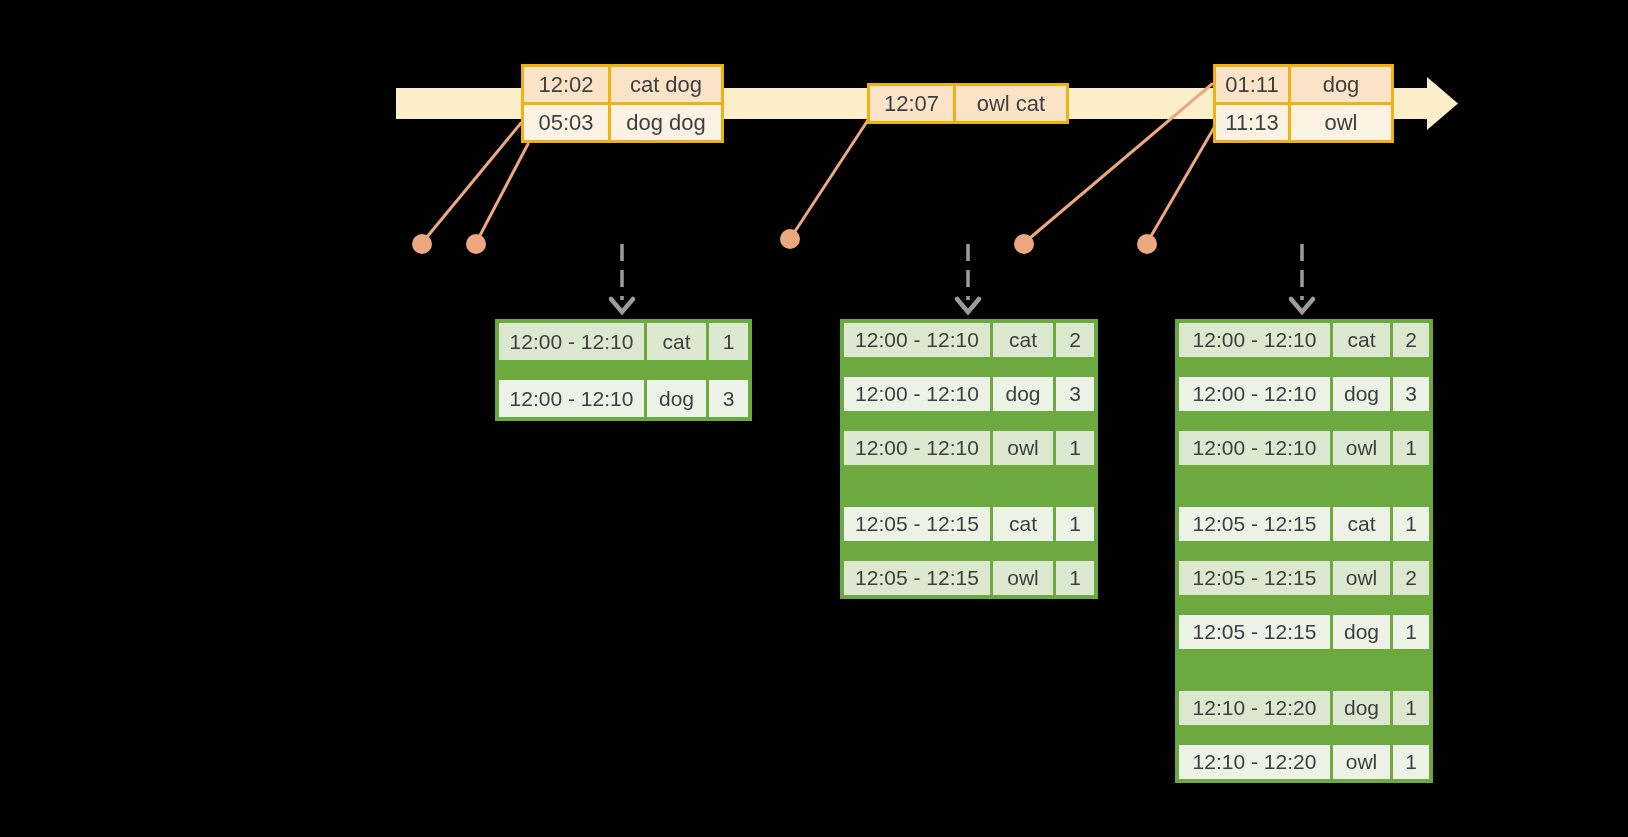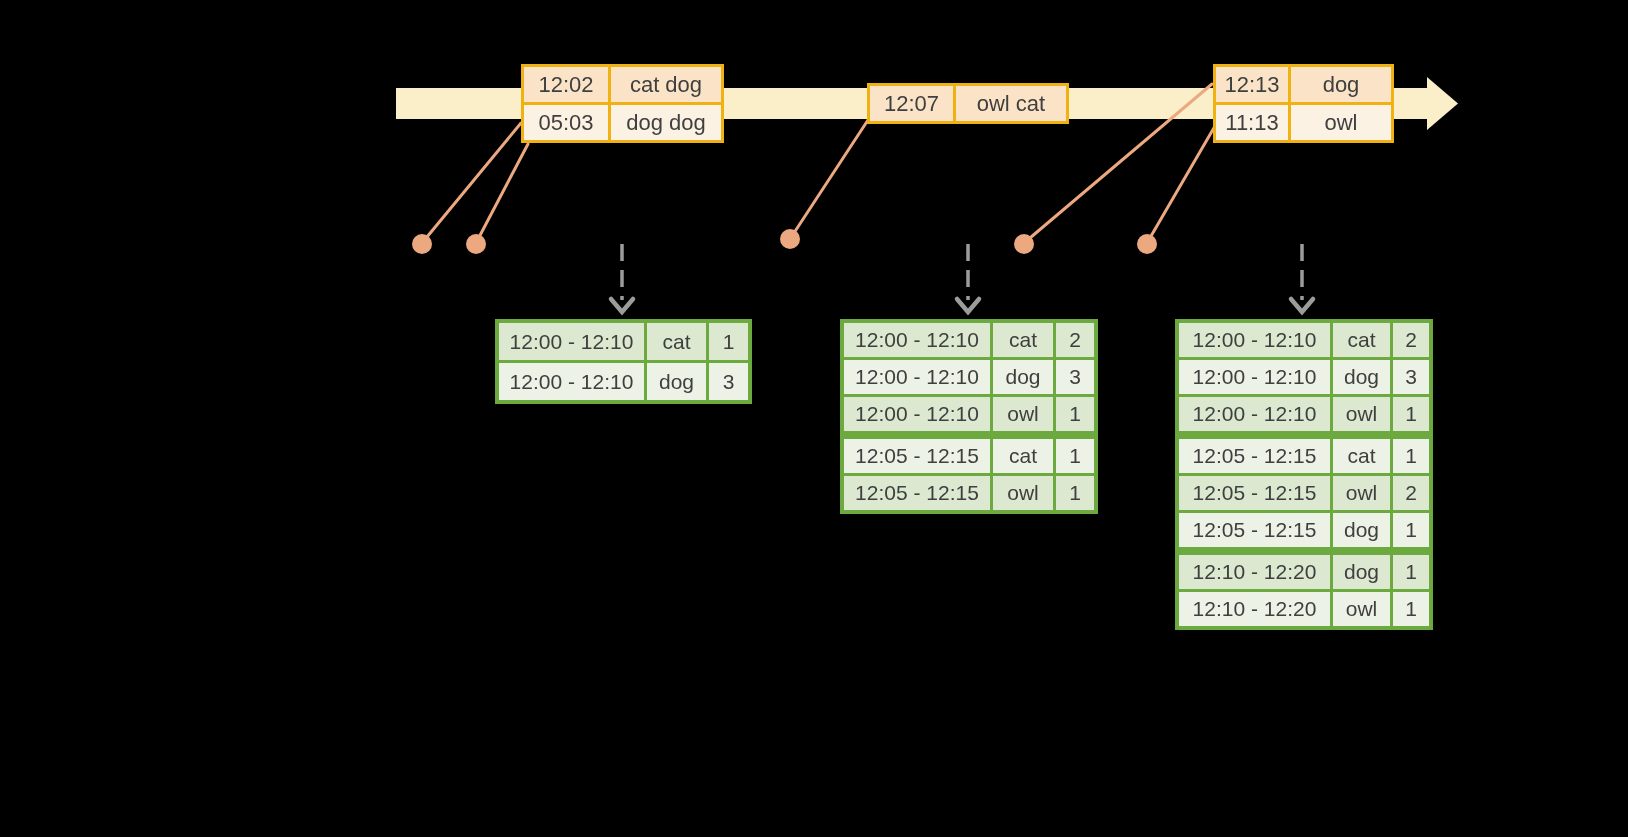--- a/index.html
+++ b/index.html
@@ -28,21 +28,21 @@
   }
   .t1{left:521px;top:64px;width:203px;grid-template-columns:84px 1fr;}
   .t2{left:867px;top:83px;width:202px;grid-template-columns:83px 1fr;}
   .t3{left:1213px;top:64px;width:181px;grid-template-columns:72px 1fr;}
   .ecell{display:flex;align-items:center;justify-content:center;font-size:22px;}
   .peach-dark{background:var(--event-row-dark,#FAE3C6);}
   .peach-light{background:var(--event-row-light,#FCF2E4);}
 
   
   .rtable{
-    position:absolute;display:flex;flex-direction:column;gap:3px;padding:4px;
+    position:absolute;display:flex;flex-direction:column;gap:20px;padding:4px;
     background:var(--result-border,#6CA93E);box-sizing:border-box;z-index:2;
   }
   .ra{left:495px;top:319px;width:257px;}
   .rb{left:840px;top:319px;width:258px;}
   .rc{left:1175px;top:319px;width:258px;}
   .rrow{display:grid;gap:3px;}
   .ra .rrow{height:37px;grid-template-columns:145px 59px 1fr;}
   .rb .rrow{height:34px;grid-template-columns:146px 60px 1fr;}
   .rc .rrow{height:34px;grid-template-columns:151px 57px 1fr;}
   .rcell{display:flex;align-items:center;justify-content:center;font-size:21px;}
@@ -90,21 +90,21 @@
       <div class="ecell peach-dark">12:02</div>
       <div class="ecell peach-dark">cat dog</div>
       <div class="ecell peach-light">05:03</div>
       <div class="ecell peach-light">dog dog</div>
     </div>
   <div class="etable t2">
       <div class="ecell peach-dark">12:07</div>
       <div class="ecell peach-dark">owl cat</div>
     </div>
   <div class="etable t3">
-      <div class="ecell peach-dark">12:13</div>
+      <div class="ecell peach-dark">01:11</div>
       <div class="ecell peach-dark">dog</div>
       <div class="ecell peach-light">11:13</div>
       <div class="ecell peach-light">owl</div>
     </div>
 
   <div class="rtable ra">
       <div class="rrow">
         <div class="rcell green-dark">12:00 - 12:10</div>
         <div class="rcell green-dark">cat</div>
         <div class="rcell green-dark">1</div>

